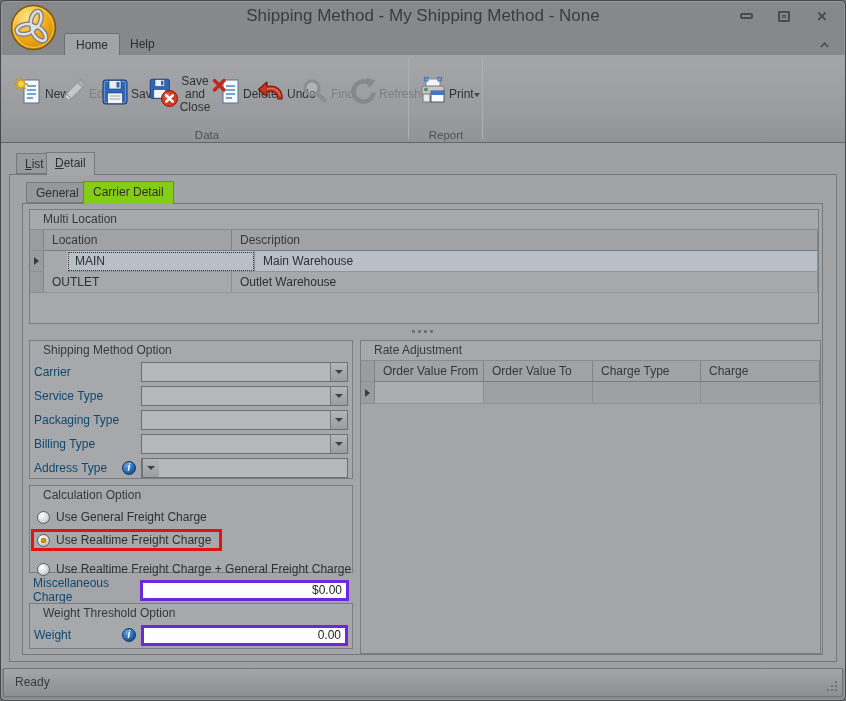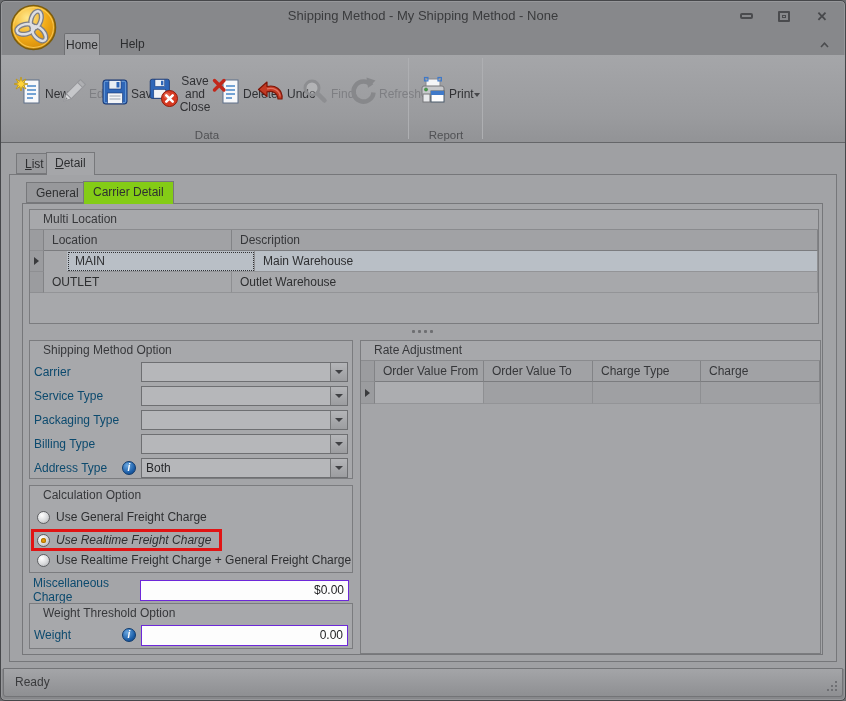--- a/index.html
+++ b/index.html
@@ -3,35 +3,35 @@
 <meta charset="utf-8">
 <style>
   * { box-sizing: border-box; margin: 0; padding: 0; }
   body { margin:0; font-family:"Liberation Sans", sans-serif; background:#6a6b6e; }
   .window { position:relative; width:846px; height:701px; background:#87888b;
             border:1px solid #46474a; border-radius:5px; overflow:hidden;
             box-shadow: inset 0 0 0 1px #97989b; font-size:12px; color:#2e2f31; }
 
   
   .titlebar { position:absolute; top:0; left:0; right:0; height:31px; }
-  .title-text { text-align:center; line-height:30px; font-size:13px; color:#3a3b3d; }
+  .title-text { text-align:center; line-height:30px; font-size:17px; color:#3a3b3d; }
   .winbtns { position:absolute; top:7px; right:12px; display:flex; gap:16px; }
   .winbtn { width:22px; height:16px; display:flex; align-items:center; justify-content:center; cursor:default; }
   .glyph-min { width:13px; height:6px; border:2px solid #4a4b4e; border-radius:2px; }
   .glyph-restore { width:12px; height:11px; border:2px solid #4a4b4e; border-radius:1px;
                    display:flex; align-items:center; justify-content:center; }
   .glyph-restore span { width:4px; height:3px; border:1.5px solid #4a4b4e; display:block; }
   .glyph-close { font-size:13px; font-weight:bold; color:#47484b; line-height:1; }
 
   
   .app-logo { position:absolute; top:3px; left:9px; width:47px; height:47px; z-index:40; }
 
   
   .ribbon-tabs { position:absolute; top:31px; left:0; right:0; height:23px; }
-  .rtab { position:absolute; top:1px; height:22px; line-height:22px; padding:0 1px;
+  .rtab { position:absolute; top:1px; height:22px; line-height:22px; padding:0 11px;
           display:inline-block; color:#2c2d2f; cursor:default; }
   .rtab.active { background:#a2a3a6; border:1px solid #6e6f72; border-bottom:none;
                  border-radius:2px 2px 0 0; height:23px; }
   .collapse-btn { position:absolute; top:6px; right:14px; width:14px; height:12px;
                   display:flex; align-items:center; justify-content:center; }
 
   
   .ribbon-body { position:absolute; top:54px; left:0; right:0; height:88px;
                  background:linear-gradient(#a5a6a9, #9a9b9e 70%, #929396);
                  border-bottom:1px solid #656669; }
@@ -92,30 +92,30 @@
   .combo-btn { flex:0 0 17px; background:linear-gradient(#b4b5b8,#9c9da0); border-left:1px solid #77787a;
                display:flex; align-items:center; justify-content:center; }
   .combo-btn i { width:0; height:0; border-left:4px solid transparent; border-right:4px solid transparent;
                  border-top:4.5px solid #404144; }
   .info-icon { width:14px; height:14px; border-radius:50%; flex:0 0 14px;
                background:radial-gradient(circle at 35% 28%, #6aa7e0, #1c5ea8 65%, #113f78);
                border:1px solid #0e3a6e; position:relative; margin-right:5px; }
   .info-icon::after { content:"i"; position:absolute; left:0; right:0; top:0; bottom:0;
                       color:#fff; font-size:10px; font-weight:bold; font-style:italic;
                       text-align:center; line-height:12px; }
-  .txtfield { flex:1; height:21px; border:1px solid #6d28d9; background:#fdfdfd; color:#1d1e20;
+  .txtfield { flex:1; height:21px; border:3px solid #6d28d9; background:#fdfdfd; color:#1d1e20;
               font-family:"Liberation Sans", sans-serif; font-size:12px; text-align:right; padding:0 4px; }
 
   
   .radio-row { display:flex; align-items:center; gap:6px; margin:0 0 5px 7px; width:fit-content; }
   .radio { width:13px; height:13px; border-radius:50%; border:1px solid #5e5f62; flex:0 0 13px;
            background:radial-gradient(circle at 35% 30%, #ffffff, #d9dadc 55%, #a8a9ac); position:relative; }
   .radio.sel::after { content:""; position:absolute; left:3px; top:3px; width:5px; height:5px;
                       border-radius:50%; background:#f0a30a; box-shadow:inset 0 0 1px 1px #a86f02; }
-  .radio-row.highlighted { border:3px solid #e11414; padding:1px 8px 1px 3px; margin-left:1px; margin-bottom:2px;font-style:italic; }
+  .radio-row.highlighted { border:3px solid #e11414; padding:1px 8px 1px 3px; margin-left:1px; margin-bottom:11px; }
   .radio-label { white-space:nowrap; }
 
   
   .splitter { position:absolute; left:0; right:0; top:122px; height:10px; display:flex;
               align-items:center; justify-content:center; gap:3px; }
   .splitter span { width:3px; height:3px; background:#6e6f72; border-radius:1px; }
 
   
   .statusbar { position:absolute; left:2px; right:2px; bottom:3px; height:29px;
                background:linear-gradient(#a4a5a8, #8e8f92); border:1px solid #737477;
@@ -387,21 +387,20 @@
               <span class="combo-text"></span>
               <span class="combo-btn">
                   <i></i>
                 </span>
             </div>
           </div>
           <div class="form-row">
             <span class="form-label" style="width:88px">Address Type</span>
             <span class="info-icon"></span>
             <div class="combo">
-              <span class="combo-text">Both</span>
               <span class="combo-btn">
                   <i></i>
                 </span>
             </div>
           </div>
         </div>
 
         <div class="groupbox" style="left:6px;top:281px;width:324px;height:88px">
           <div class="gcaption">Calculation Option</div>
           <div style="padding-top:5px">

